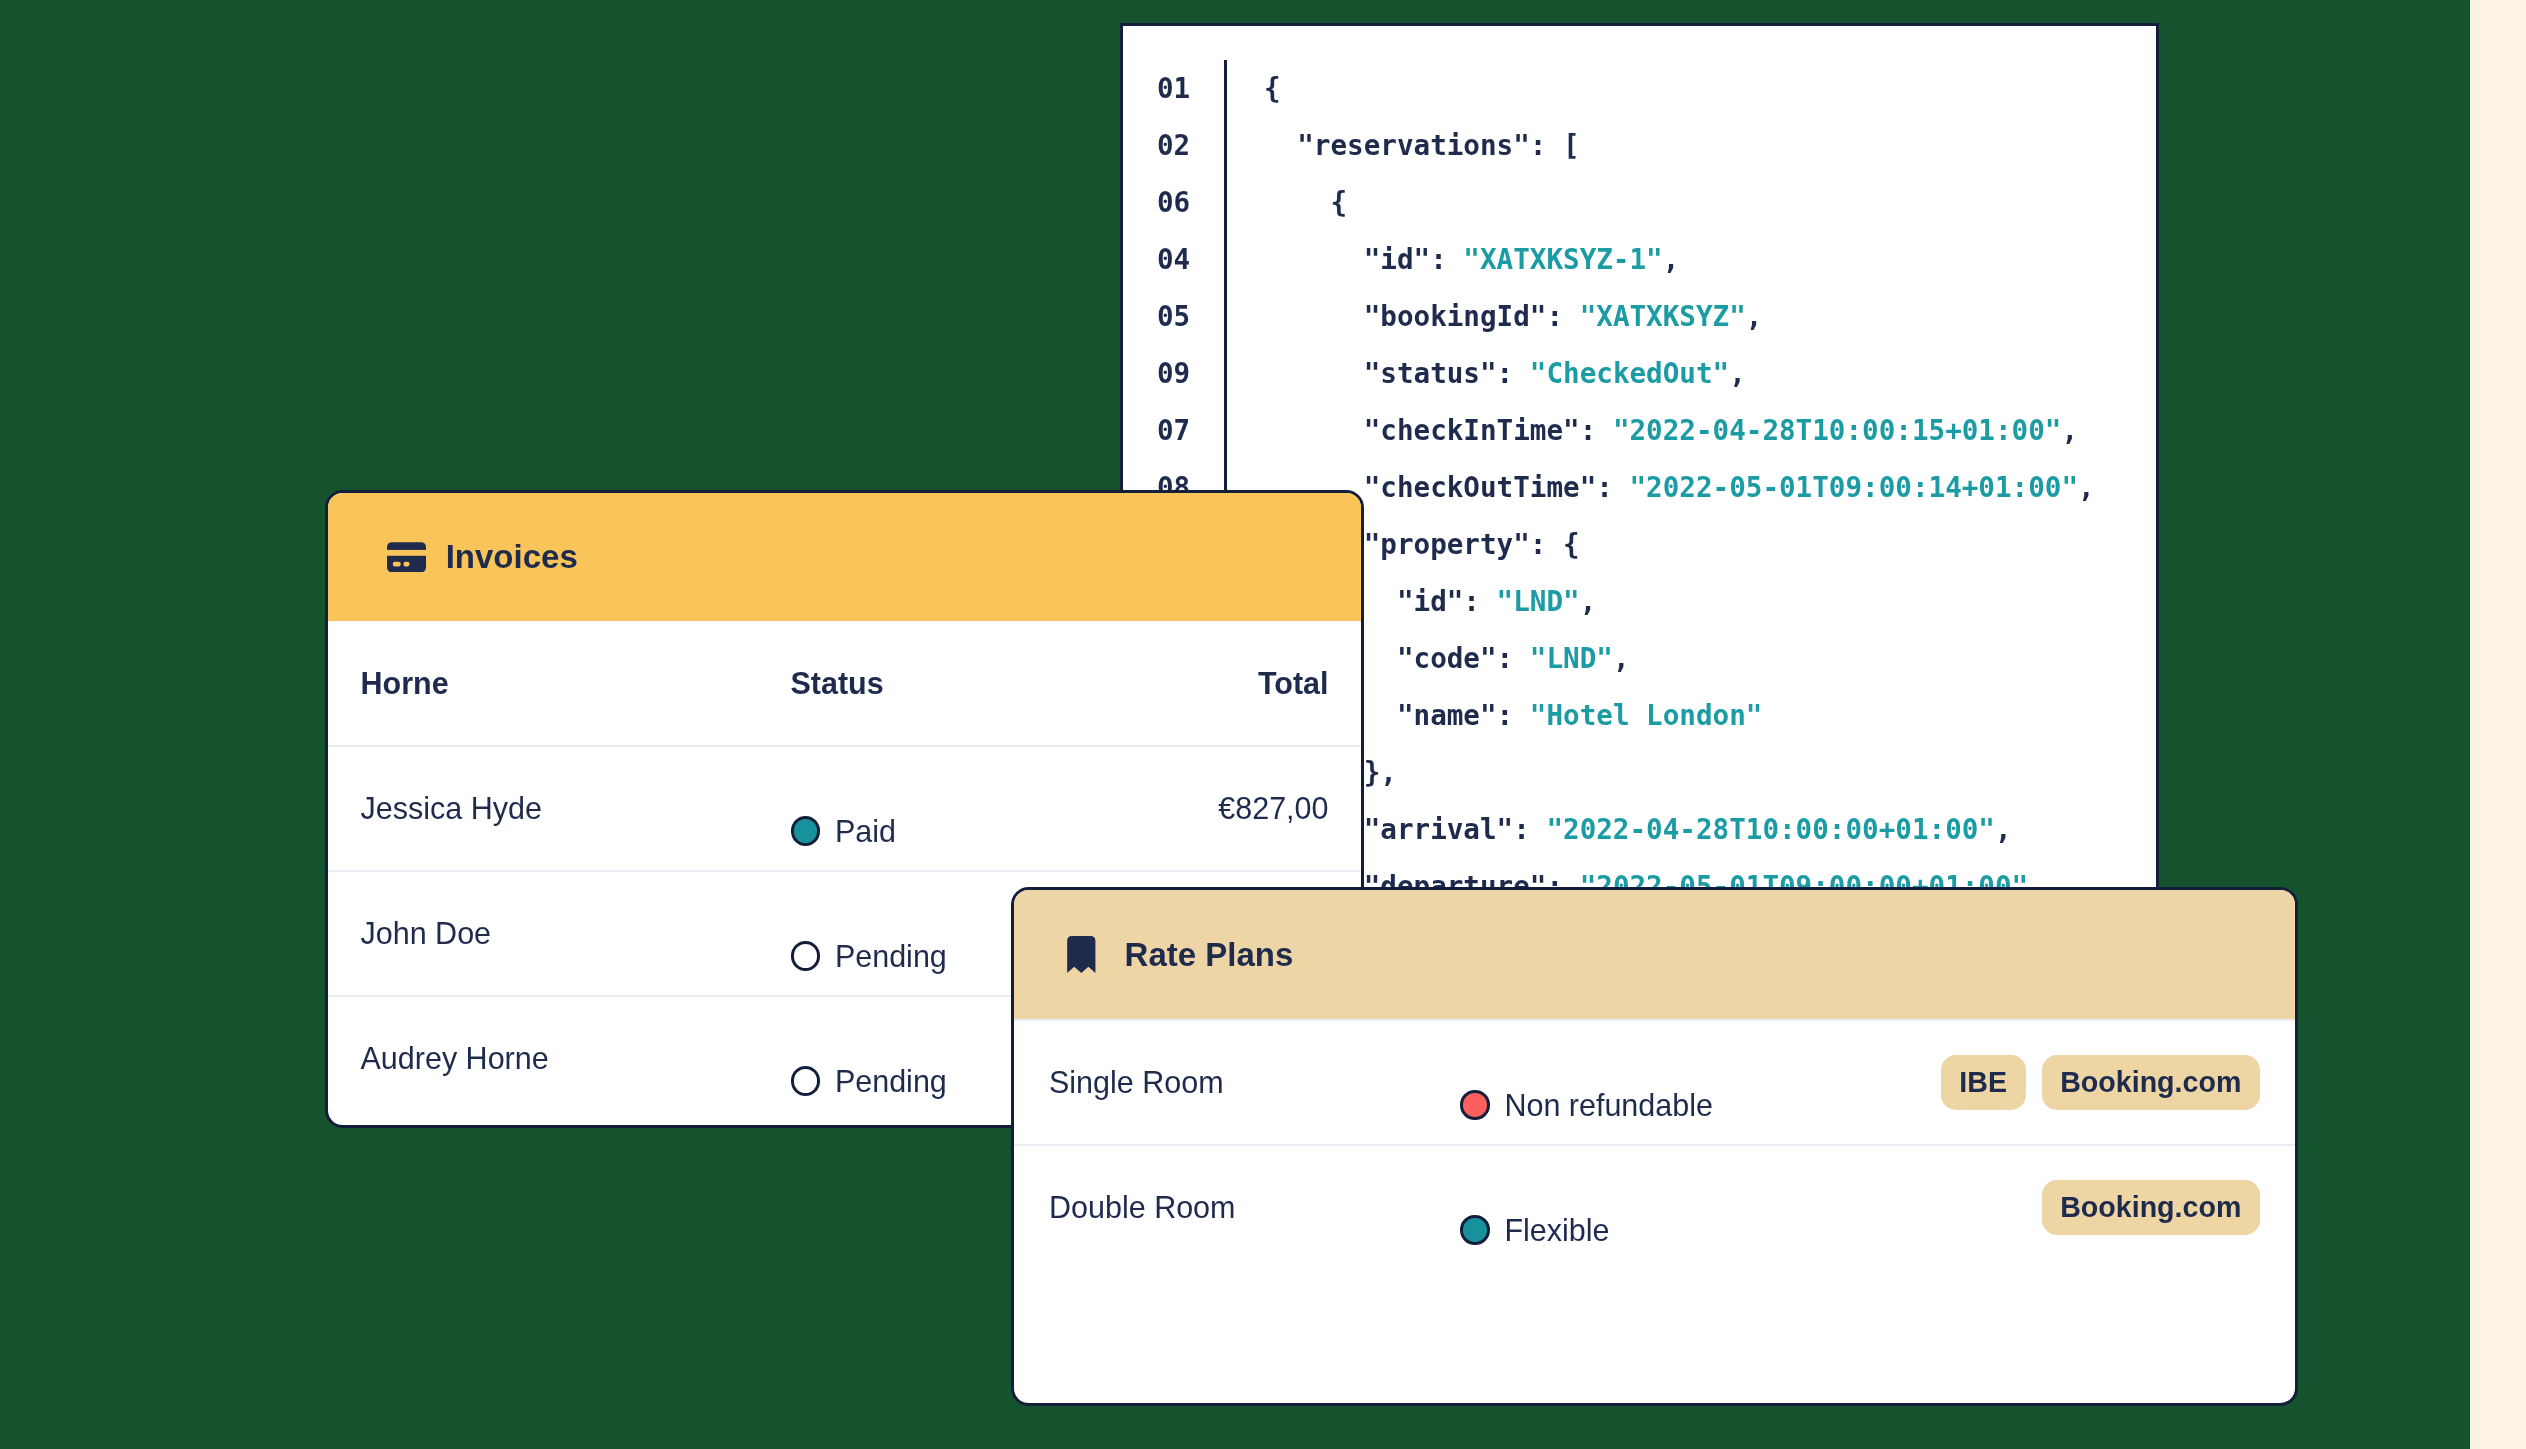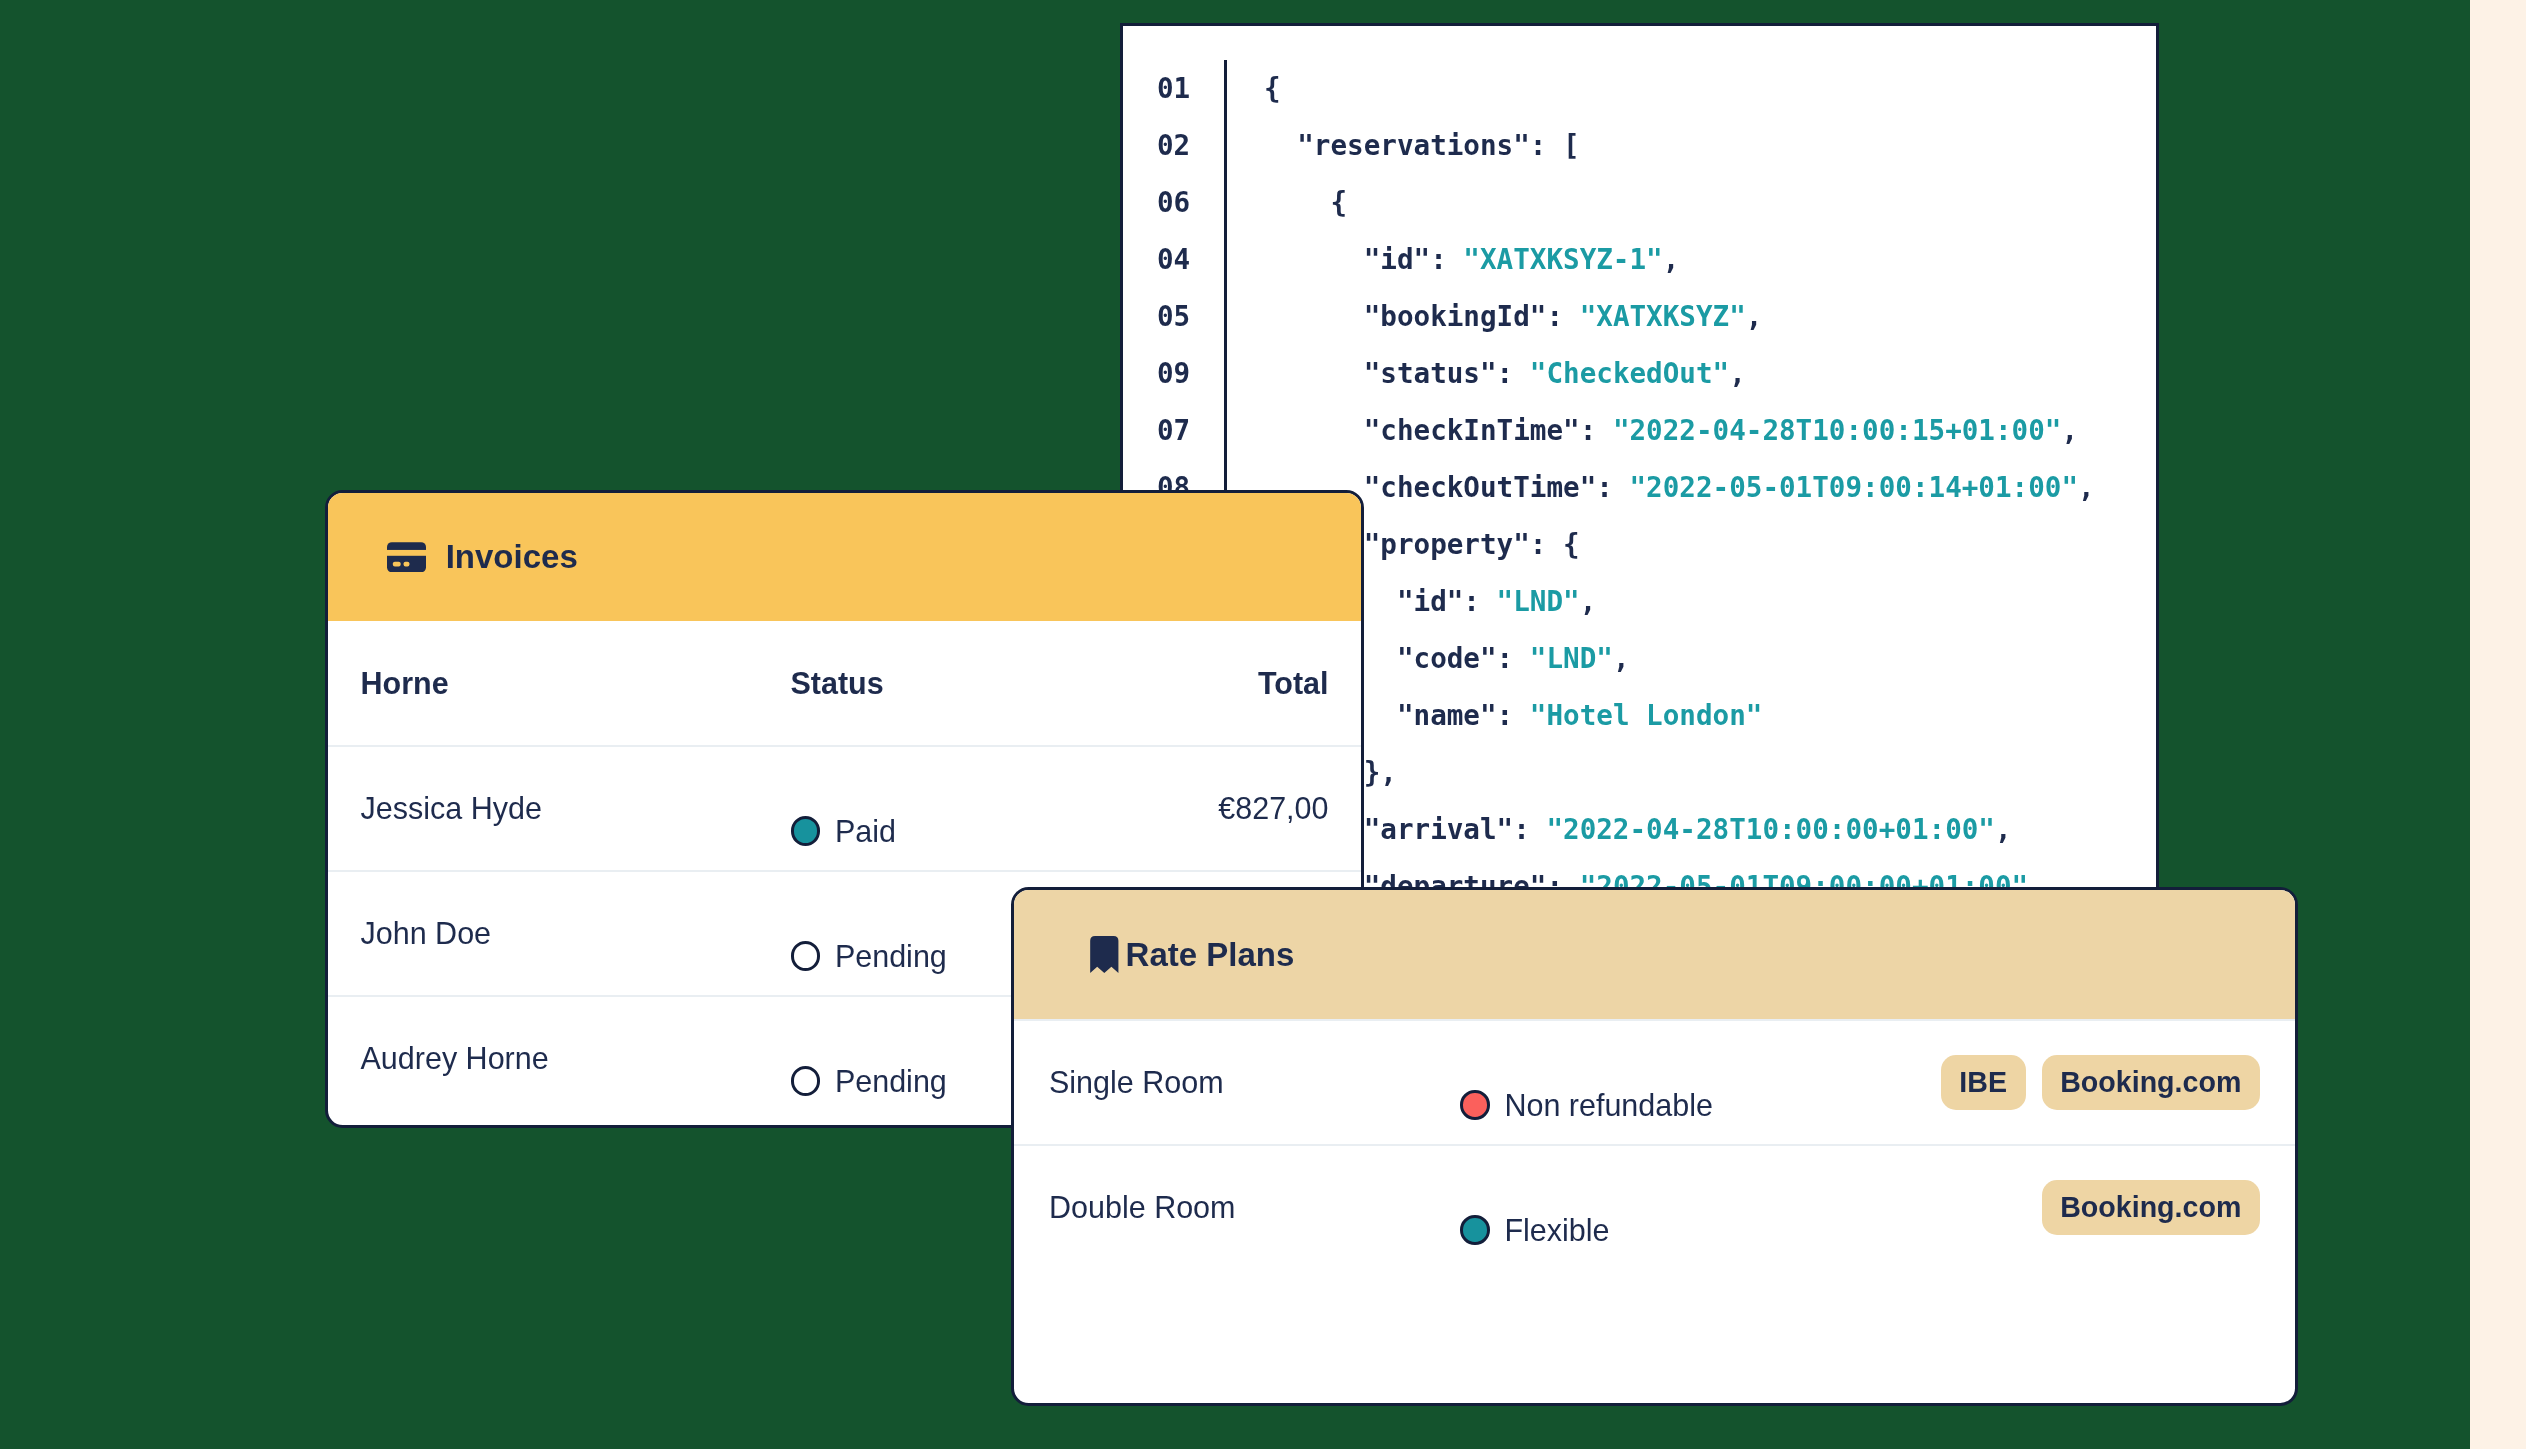--- a/index.html
+++ b/index.html
@@ -118,22 +118,22 @@
 
   
   .rate-plans {
     left: 1011px; top: 887px;
     width: 1287px; height: 519px;
     z-index: 3;
   }
   .rate-plans .card-header {
     height: 129px;
     background: #edd5a6;
-    padding: 0 76px;
-    gap: 7px;
+    padding: 0 53px;
+    gap: 29px;
   }
   .rate-plans .thead {
     height: 120px;
     grid-template-columns: 411px 1fr 414px;
     padding: 0 35px;
   }
   .rate-plans .trow {
     height: 125px;
     grid-template-columns: 411px 1fr 414px;
     padding: 0 35px;

